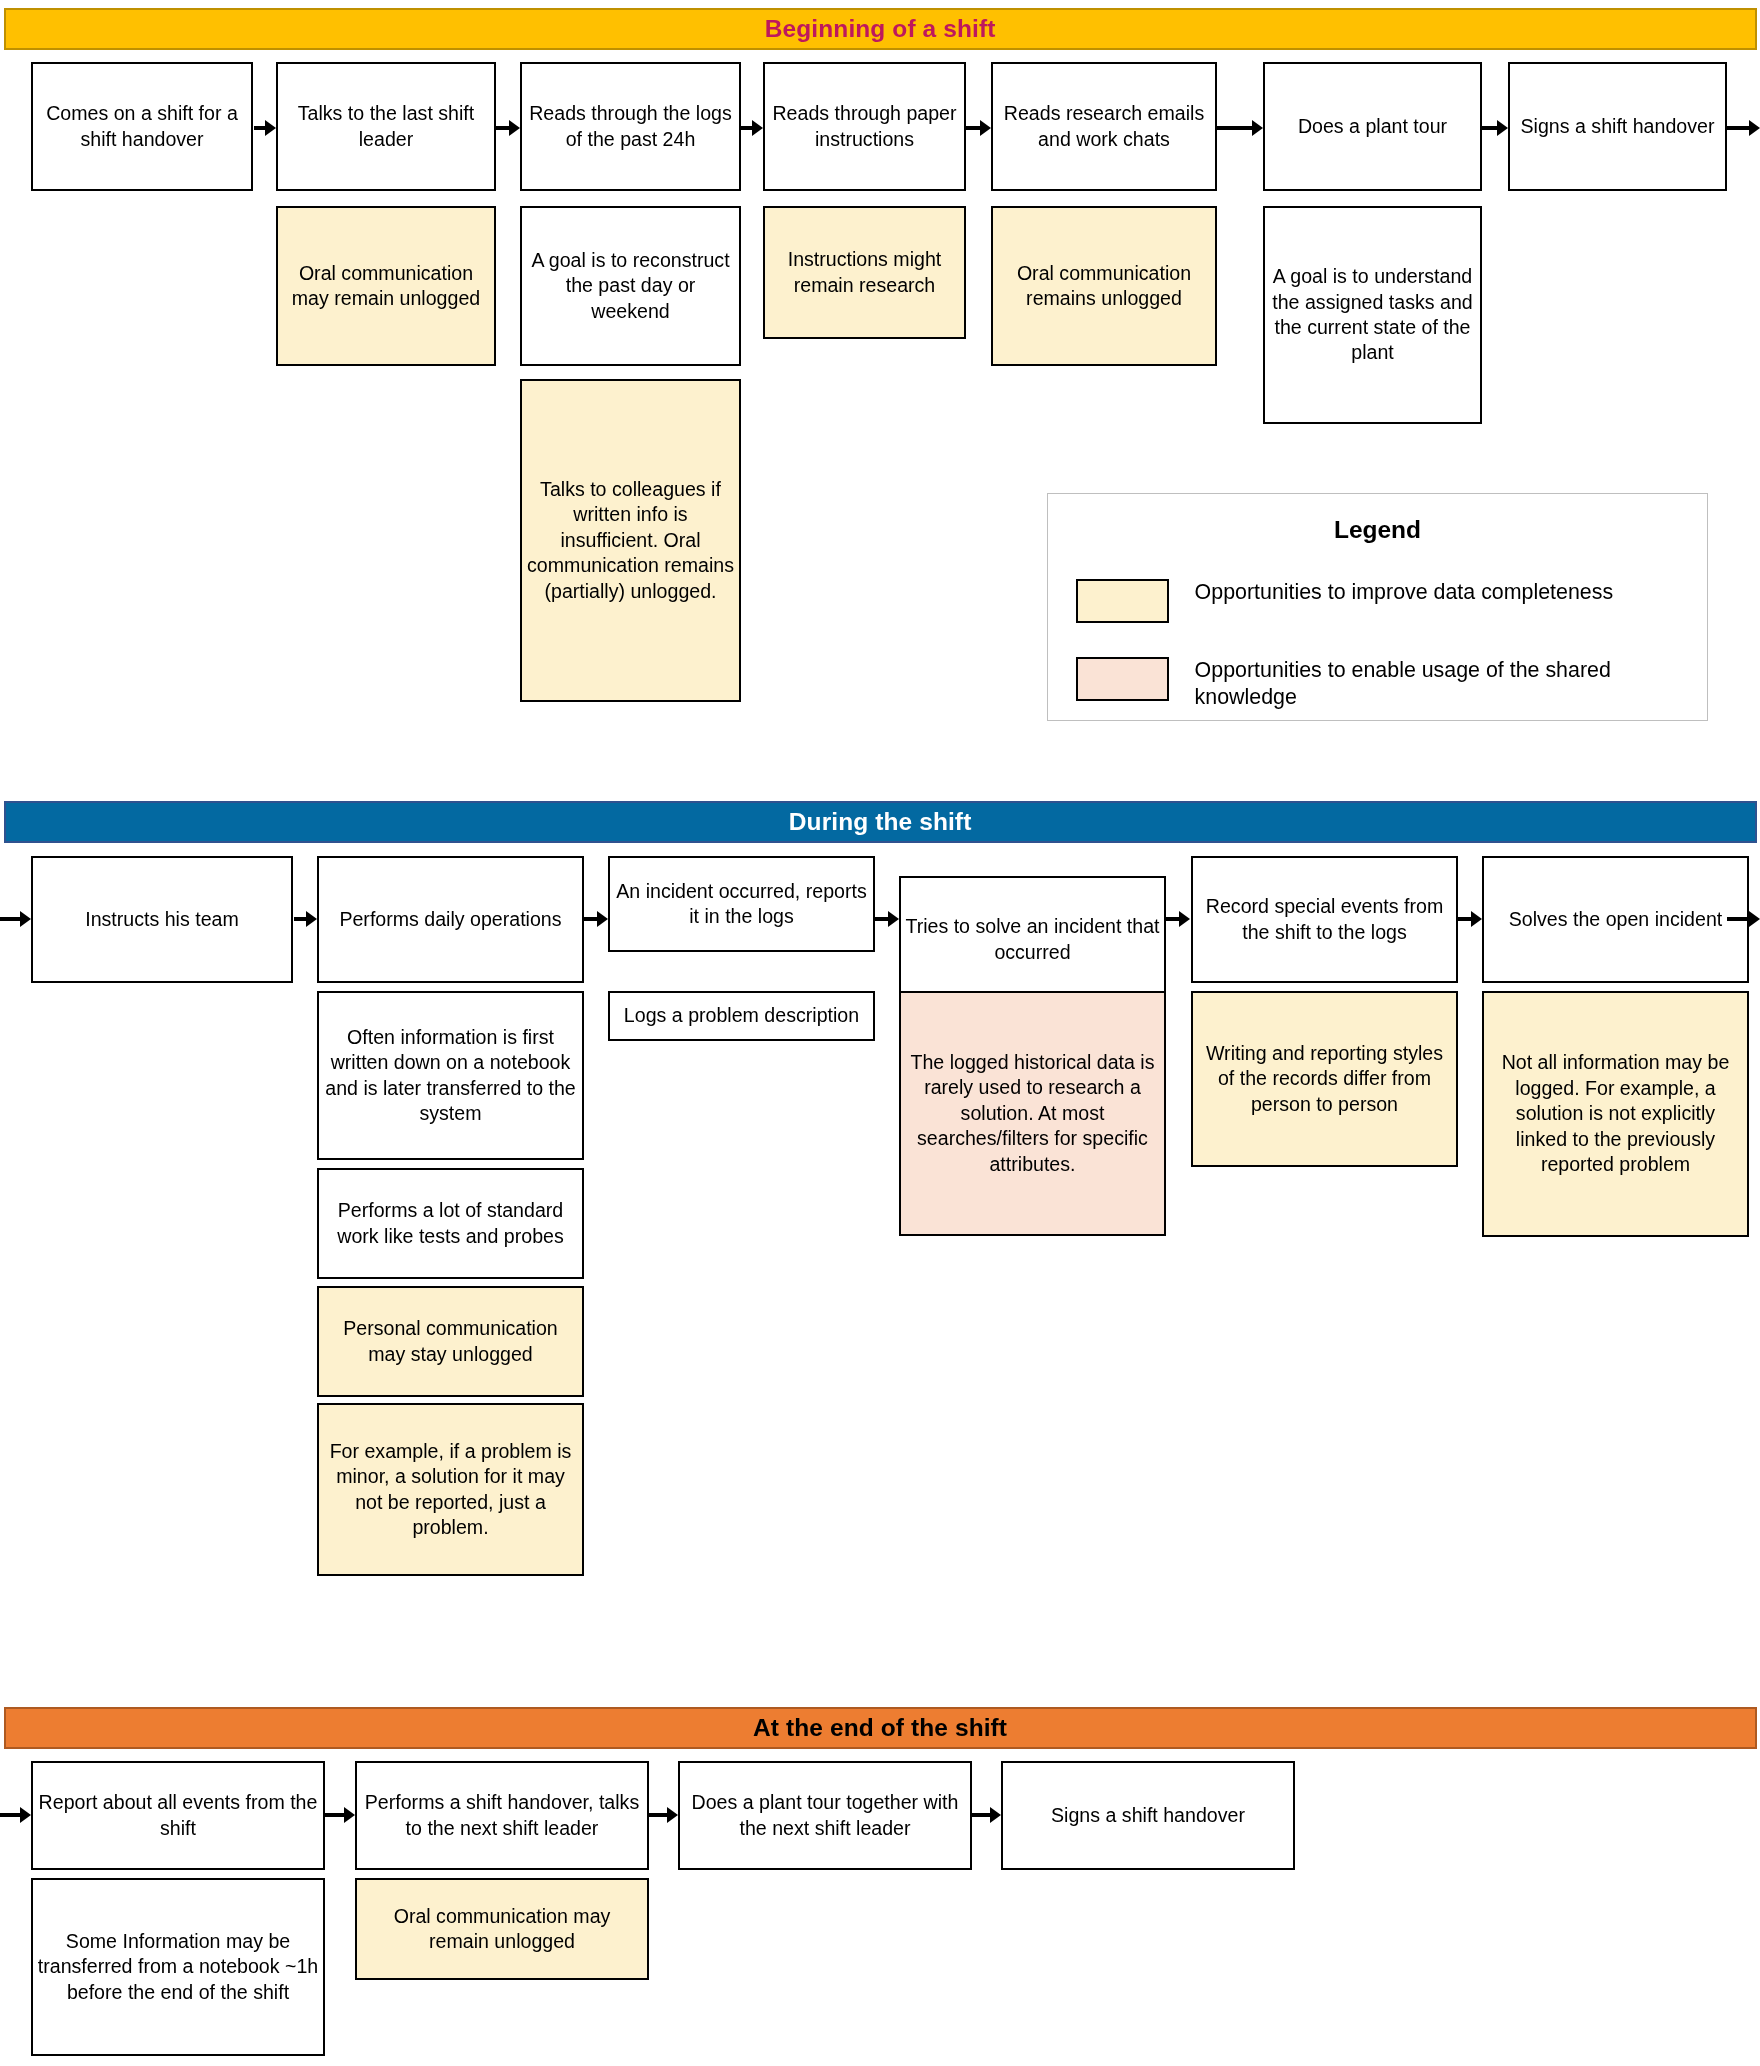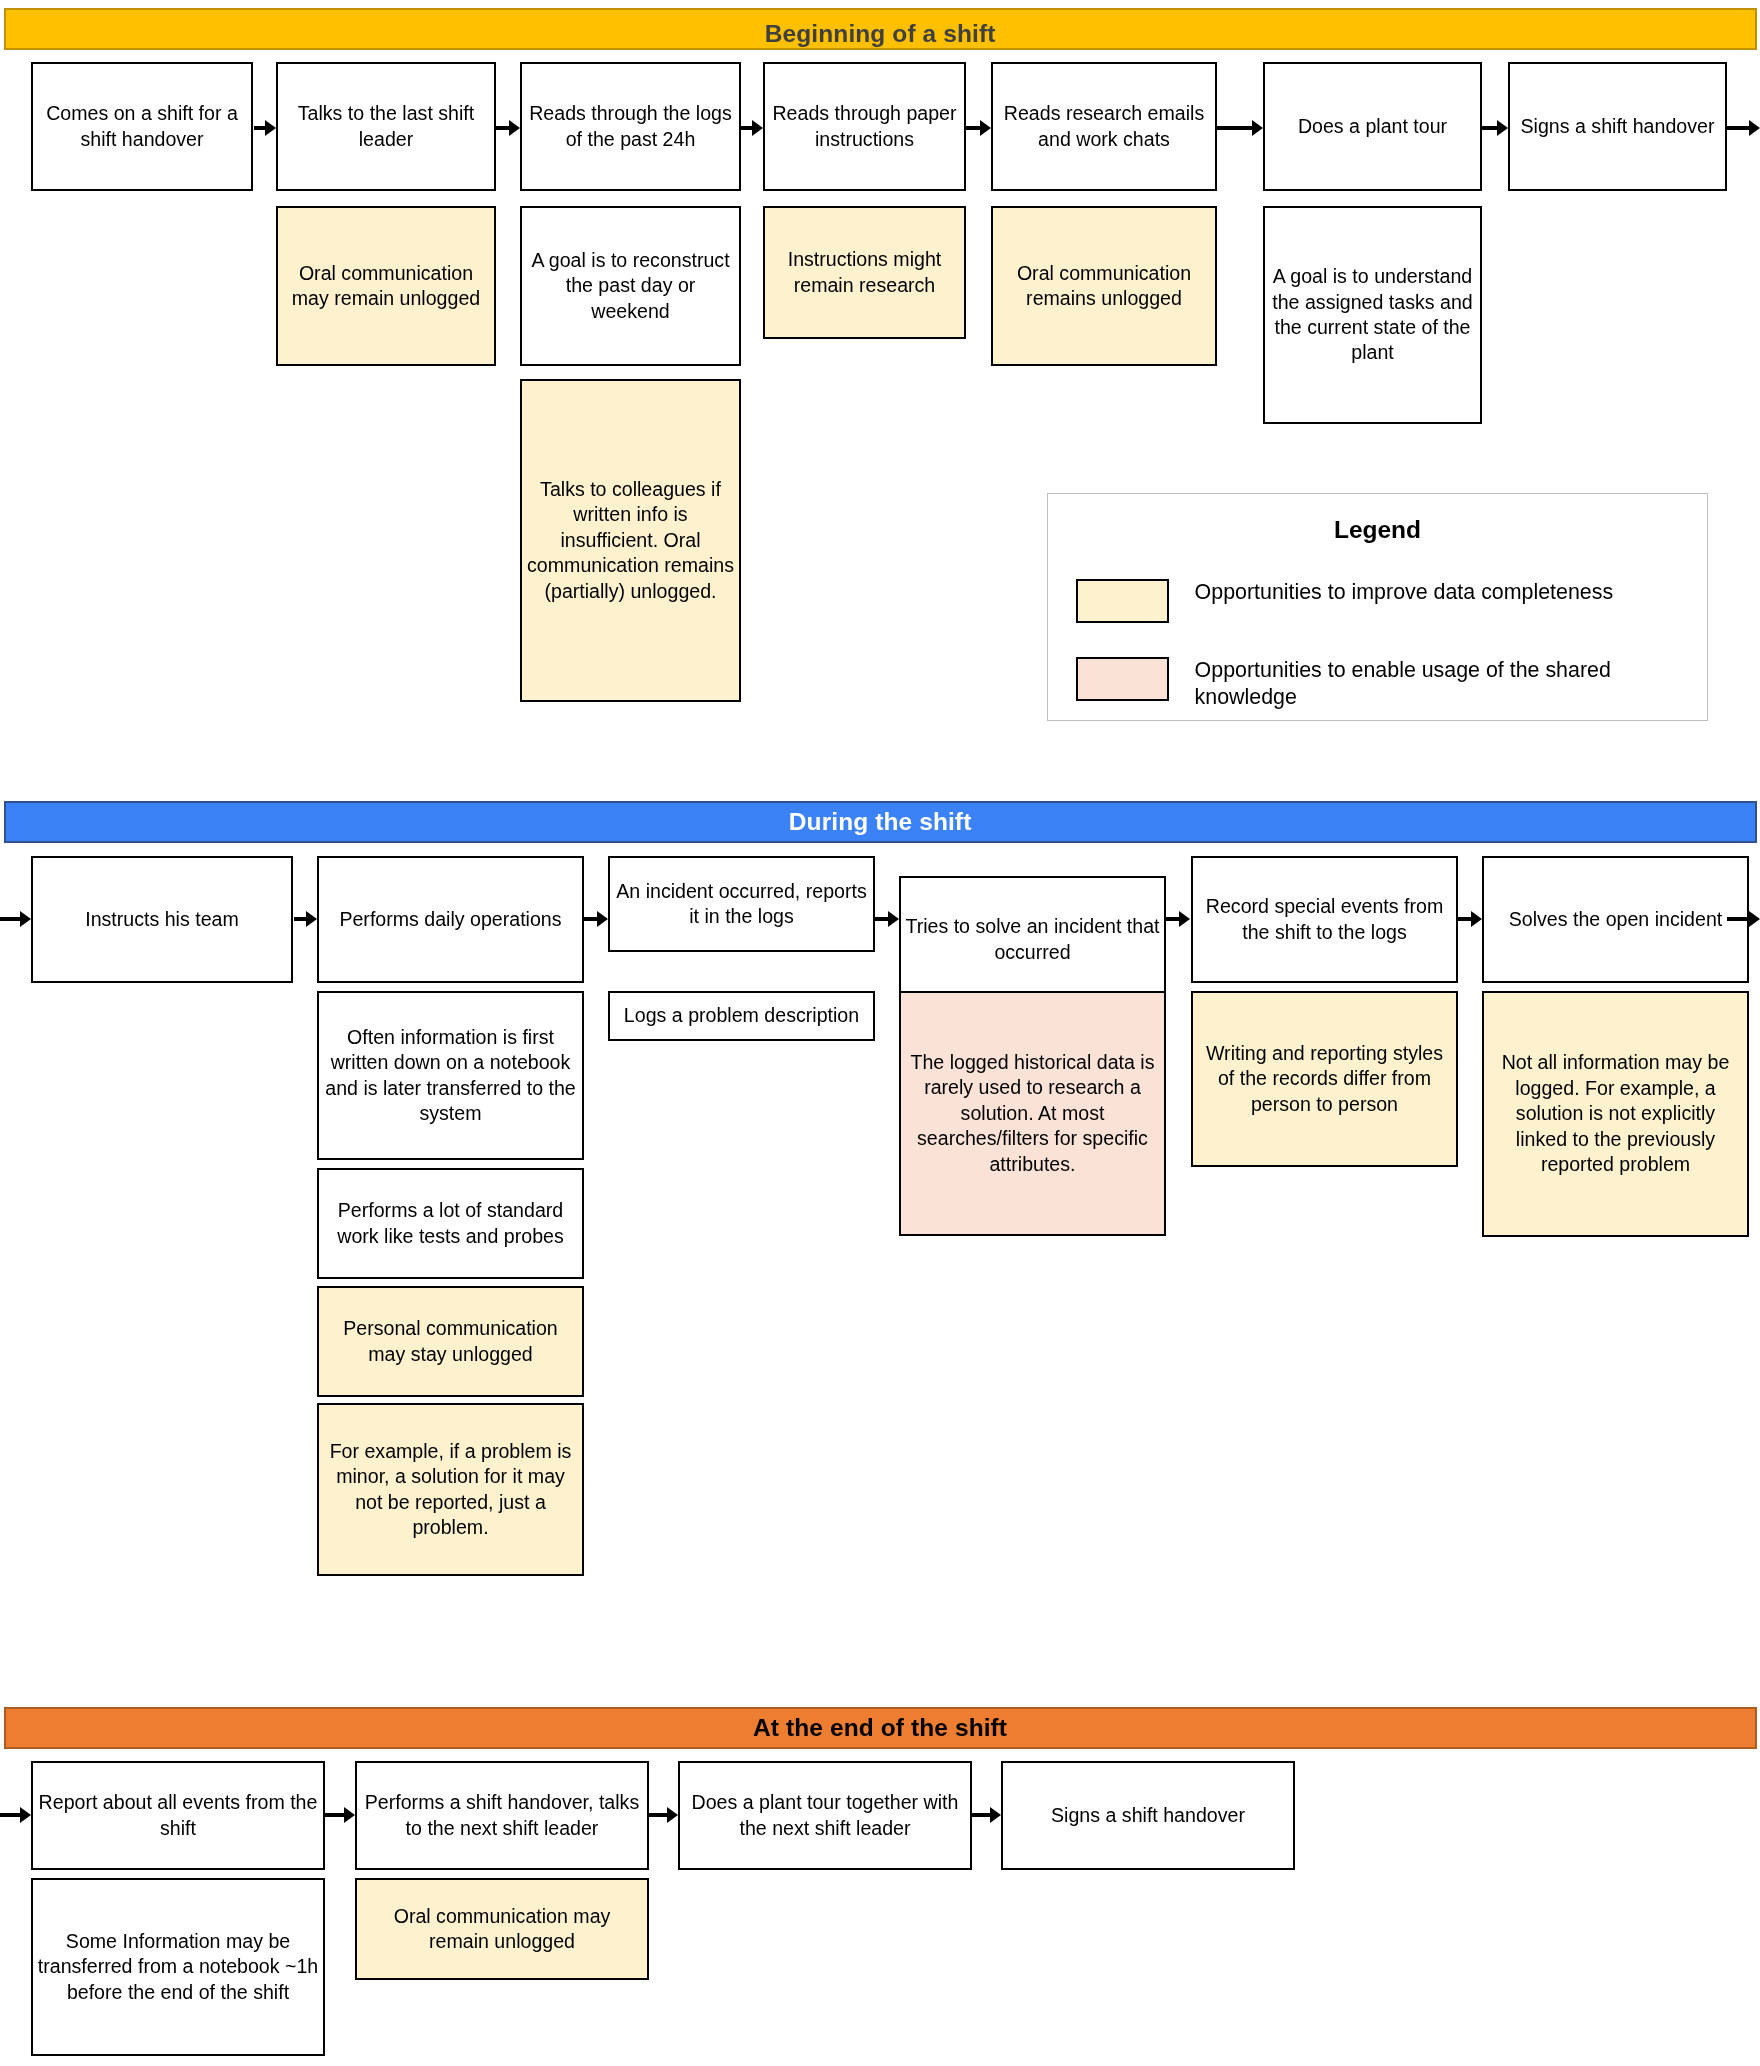--- a/index.html
+++ b/index.html
@@ -10,22 +10,22 @@
   }
   .stage{position:absolute;left:0;top:0;width:1760px;height:2066px;}
 
   
   .phase-banner{
     position:absolute;display:flex;align-items:center;justify-content:center;
     box-sizing:border-box;
     font-weight:bold;letter-spacing:0.1px;
     font-size:24.5px;line-height:1.1;
   }
-  .phase-banner.gold   {background:#FFC000;border:2.2px solid #BF9000;color:#404040;align-items:flex-end;}
-  .phase-banner.blue   {background:#3b82f6;border:2.2px solid #2F528F;color:#fff;}
+  .phase-banner.gold   {background:#FFC000;border:2.2px solid #BF9000;color:#be185d;}
+  .phase-banner.blue   {background:#0369a1;border:2.2px solid #2F528F;color:#fff;}
   .phase-banner.orange {background:#ED7D31;border:2.2px solid #AE5A21;color:#000;}
 
   
   .node{
     position:absolute;box-sizing:border-box;
     border:2.7px solid #000;background:#ffffff;
     display:flex;align-items:center;justify-content:center;
     text-align:center;
     font-size:19.6px;line-height:1.30;
     padding:2.7px 4.4px;

